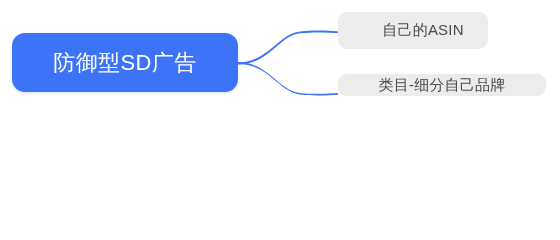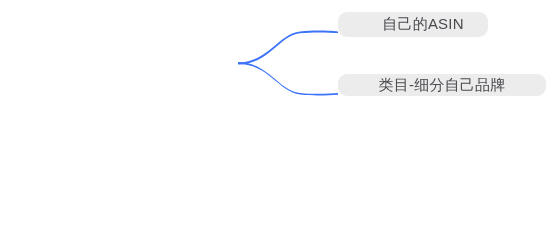--- a/index.html
+++ b/index.html
@@ -54,40 +54,43 @@
     color: #4a4a4f;
     font-size: 15px;
     font-weight: 400;
     letter-spacing: 0.2px;
     padding: 0 16px;
   }
   .node-child-1 {
     left: 338px;
     top: 12px;
     width: 150px;
-    height: 25px;
+    height: 37px;
     padding-left: 36px;
   }
   .node-child-2 {
     left: 338px;
     top: 74px;
     width: 208px;
     height: 22px;
   }
 </style>
 </head>
 <body>
 
 <div id="canvas">
 
   <svg id="edge-layer" viewBox="0 0 560 151">
     <path d="M238,62.5 C268,62.5 278,34 300,31.5 C316,29.8 330,31 338,31.4 L338,33.1 C330,32.7 316,31.6 300,33.3 C279,35.6 269,64.6 238,64.6 Z" fill="#3d74f7"></path>
     <path d="M238,62.0 C268,62.0 278,90.5 300,92.9 C316,94.6 330,93.4 338,93.0 L338,94.7 C330,95.1 316,96.3 300,94.6 C279,92.3 269,64.1 238,64.1 Z" fill="#3d74f7"></path>
   </svg>
 
+  <div class="node node-root">
+    <span>防御型SD广告</span>
+  </div>
 
   <div class="node node-child node-child-1">
     <span>自己的ASIN</span>
   </div>
 
   <div class="node node-child node-child-2">
     <span>类目-细分自己品牌</span>
   </div>
 
 </div>

